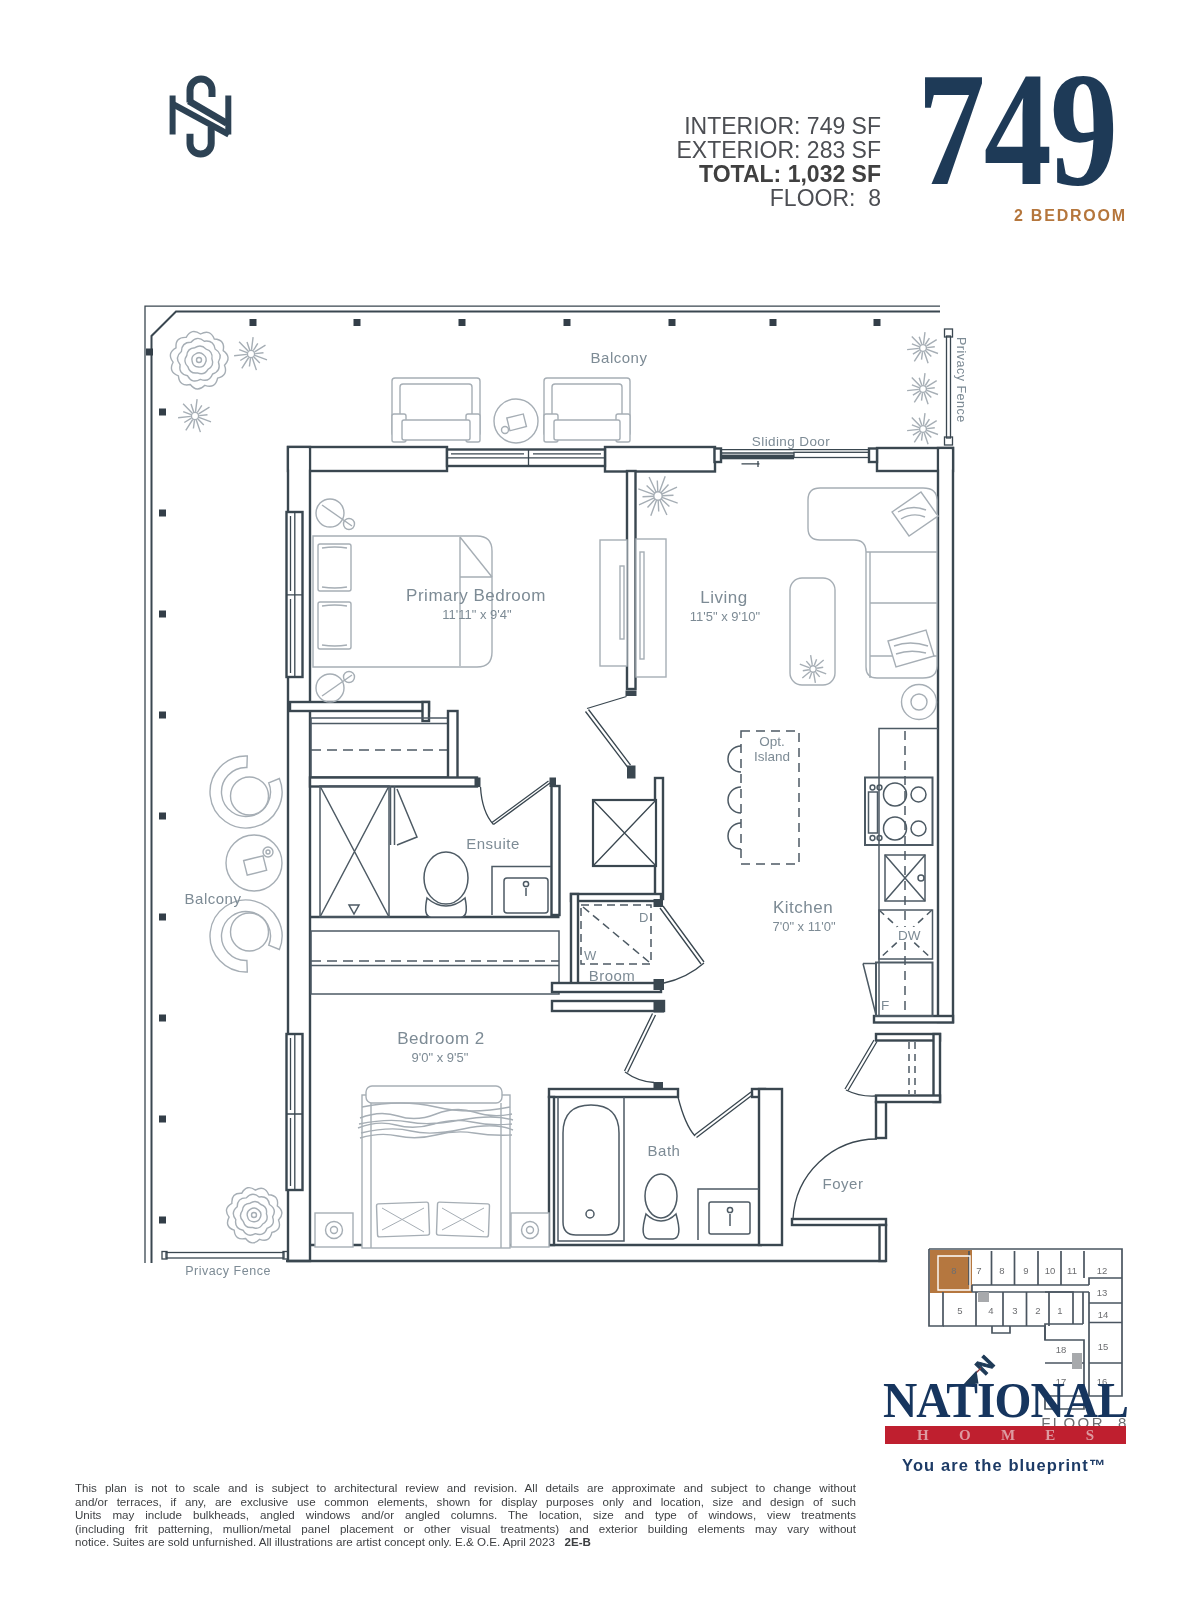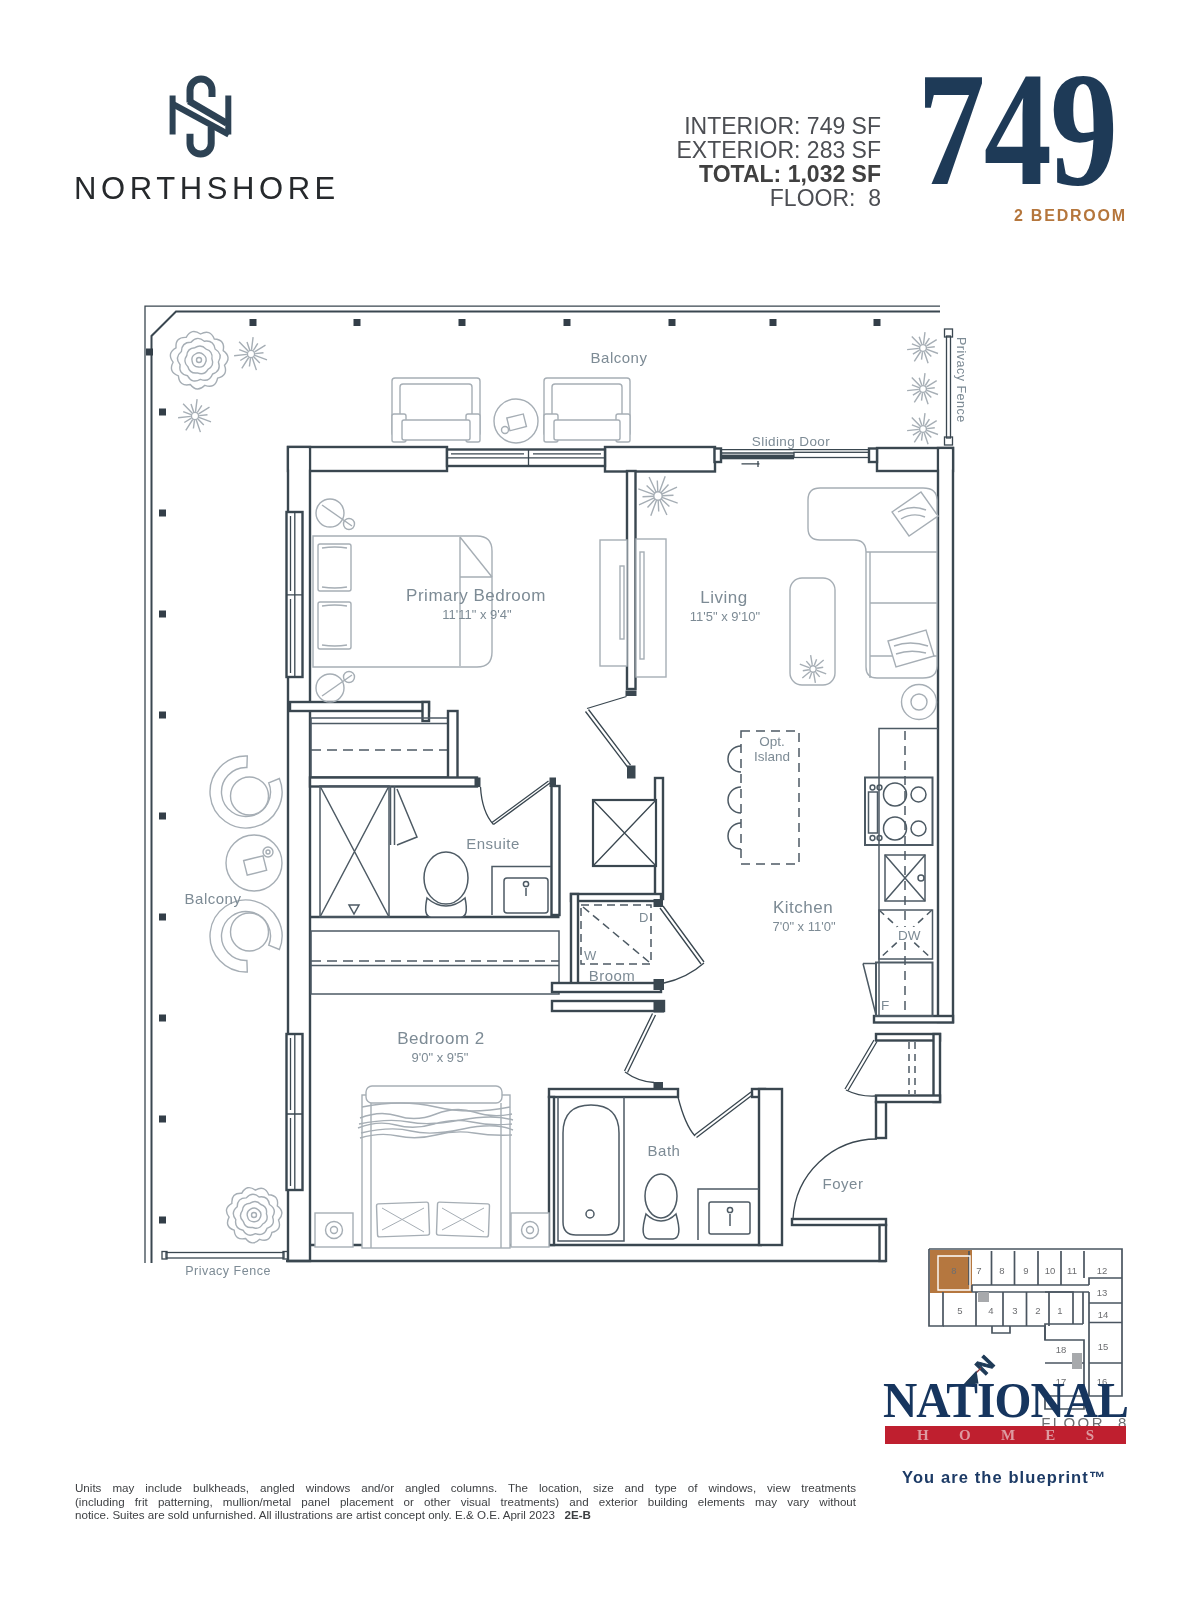--- a/index.html
+++ b/index.html
@@ -13,21 +13,21 @@
           font-size:163px;transform:scaleX(0.835);transform-origin:100% 0;letter-spacing:-2px;}
   #bed2{right:73px;top:207px;color:#b5763c;font-size:16px;font-weight:bold;letter-spacing:1.8px;}
   #disc{left:75px;top:1481px;width:781px;color:#3d3f42;font-size:11.6px;line-height:13.55px;}
   #disc .jl{text-align:justify;text-align-last:justify;white-space:normal;}
   #natl{left:875px;top:1380px;width:256px;}
   #natl .nat{color:#16355e;font-family:"Liberation Serif",serif;font-weight:bold;font-size:50px;margin-left:8px;
              transform:scaleX(0.95);transform-origin:0 0;letter-spacing:-1px;line-height:40px;white-space:nowrap;}
   #natl .bar{margin-top:6px;margin-left:10px;width:241px;height:18px;background:#bf1f2f;color:#dd9aa0;
              font-family:"Liberation Serif",serif;font-size:15px;line-height:18px;font-weight:bold;
              display:flex;justify-content:space-between;padding:0 32px;box-sizing:border-box;}
-  #natl .tag{margin-top:24px;margin-left:27px;color:#1d3b66;font-weight:bold;font-size:16.5px;letter-spacing:1.1px;}
+  #natl .tag{margin-top:12px;margin-left:27px;color:#1d3b66;font-weight:bold;font-size:16.5px;letter-spacing:1.1px;}
 </style>
 </head>
 <body>
 <div id="page">
 
   <svg class="abs" style="left:0;top:0" width="1200" height="1613" viewBox="0 0 1200 1613">
     <style>
       .w{fill:#fff;stroke:#3a4750;stroke-width:2.4;}
       .wl{fill:none;stroke:#3a4750;stroke-width:2.4;}
       .tn{fill:none;stroke:#3a4750;stroke-width:1.3;}
@@ -565,29 +565,30 @@
       <g transform="translate(985.5,1363.5) rotate(-46)">
         <text x="-9.5" y="8" fill="#1e3a57" stroke="#1e3a57" stroke-width="1" font-family="Liberation Sans,sans-serif" font-size="22" font-weight="bold">N</text>
       </g>
       <path d="M966.5,1382.5 L981,1368" stroke="#8a3538" stroke-width="1.2" fill="none"></path>
       <path d="M962.5,1385.5 L976.5,1370.5 L978.5,1383.5 z" fill="#1e3a57"></path>
     </g>
 
     <text x="1085" y="1428" fill="#6d6e71" font-family="Liberation Sans,sans-serif" font-size="15" letter-spacing="2.4" text-anchor="middle">FLOOR&nbsp;&nbsp;8</text>
   </svg>
 
-  <div class="abs" id="nshore">NORTHSHORE</div>
 
   <div class="abs" id="stats">INTERIOR: 749 SF<br>EXTERIOR: 283 SF<br><b>TOTAL: 1,032 SF</b><br>FLOOR:&nbsp;&nbsp;8</div>
 
   <div class="abs" id="big749">749</div>
 
   <div class="abs" id="bed2">2 BEDROOM</div>
 
   <div class="abs" id="disc">
+    <div class="jl">This plan is not to scale and is subject to architectural review and revision. All details are approximate and subject to change without</div>
+    <div class="jl">and/or terraces, if any, are exclusive use common elements, shown for display purposes only and location, size and design of such</div>
     <div class="jl">Units may include bulkheads, angled windows and/or angled columns. The location, size and type of windows, view treatments</div>
     <div class="jl">(including frit patterning, mullion/metal panel placement or other visual treatments) and exterior building elements may vary without</div>
     <div>notice. Suites are sold unfurnished. All illustrations are artist concept only. E.&amp; O.E. April 2023&nbsp;&nbsp; <b>2E-B</b></div>
   </div>
 
   <div class="abs" id="natl">
     <div class="nat">NATIONAL</div>
     <div class="bar">
         <span>H</span>
         <span>O</span>

